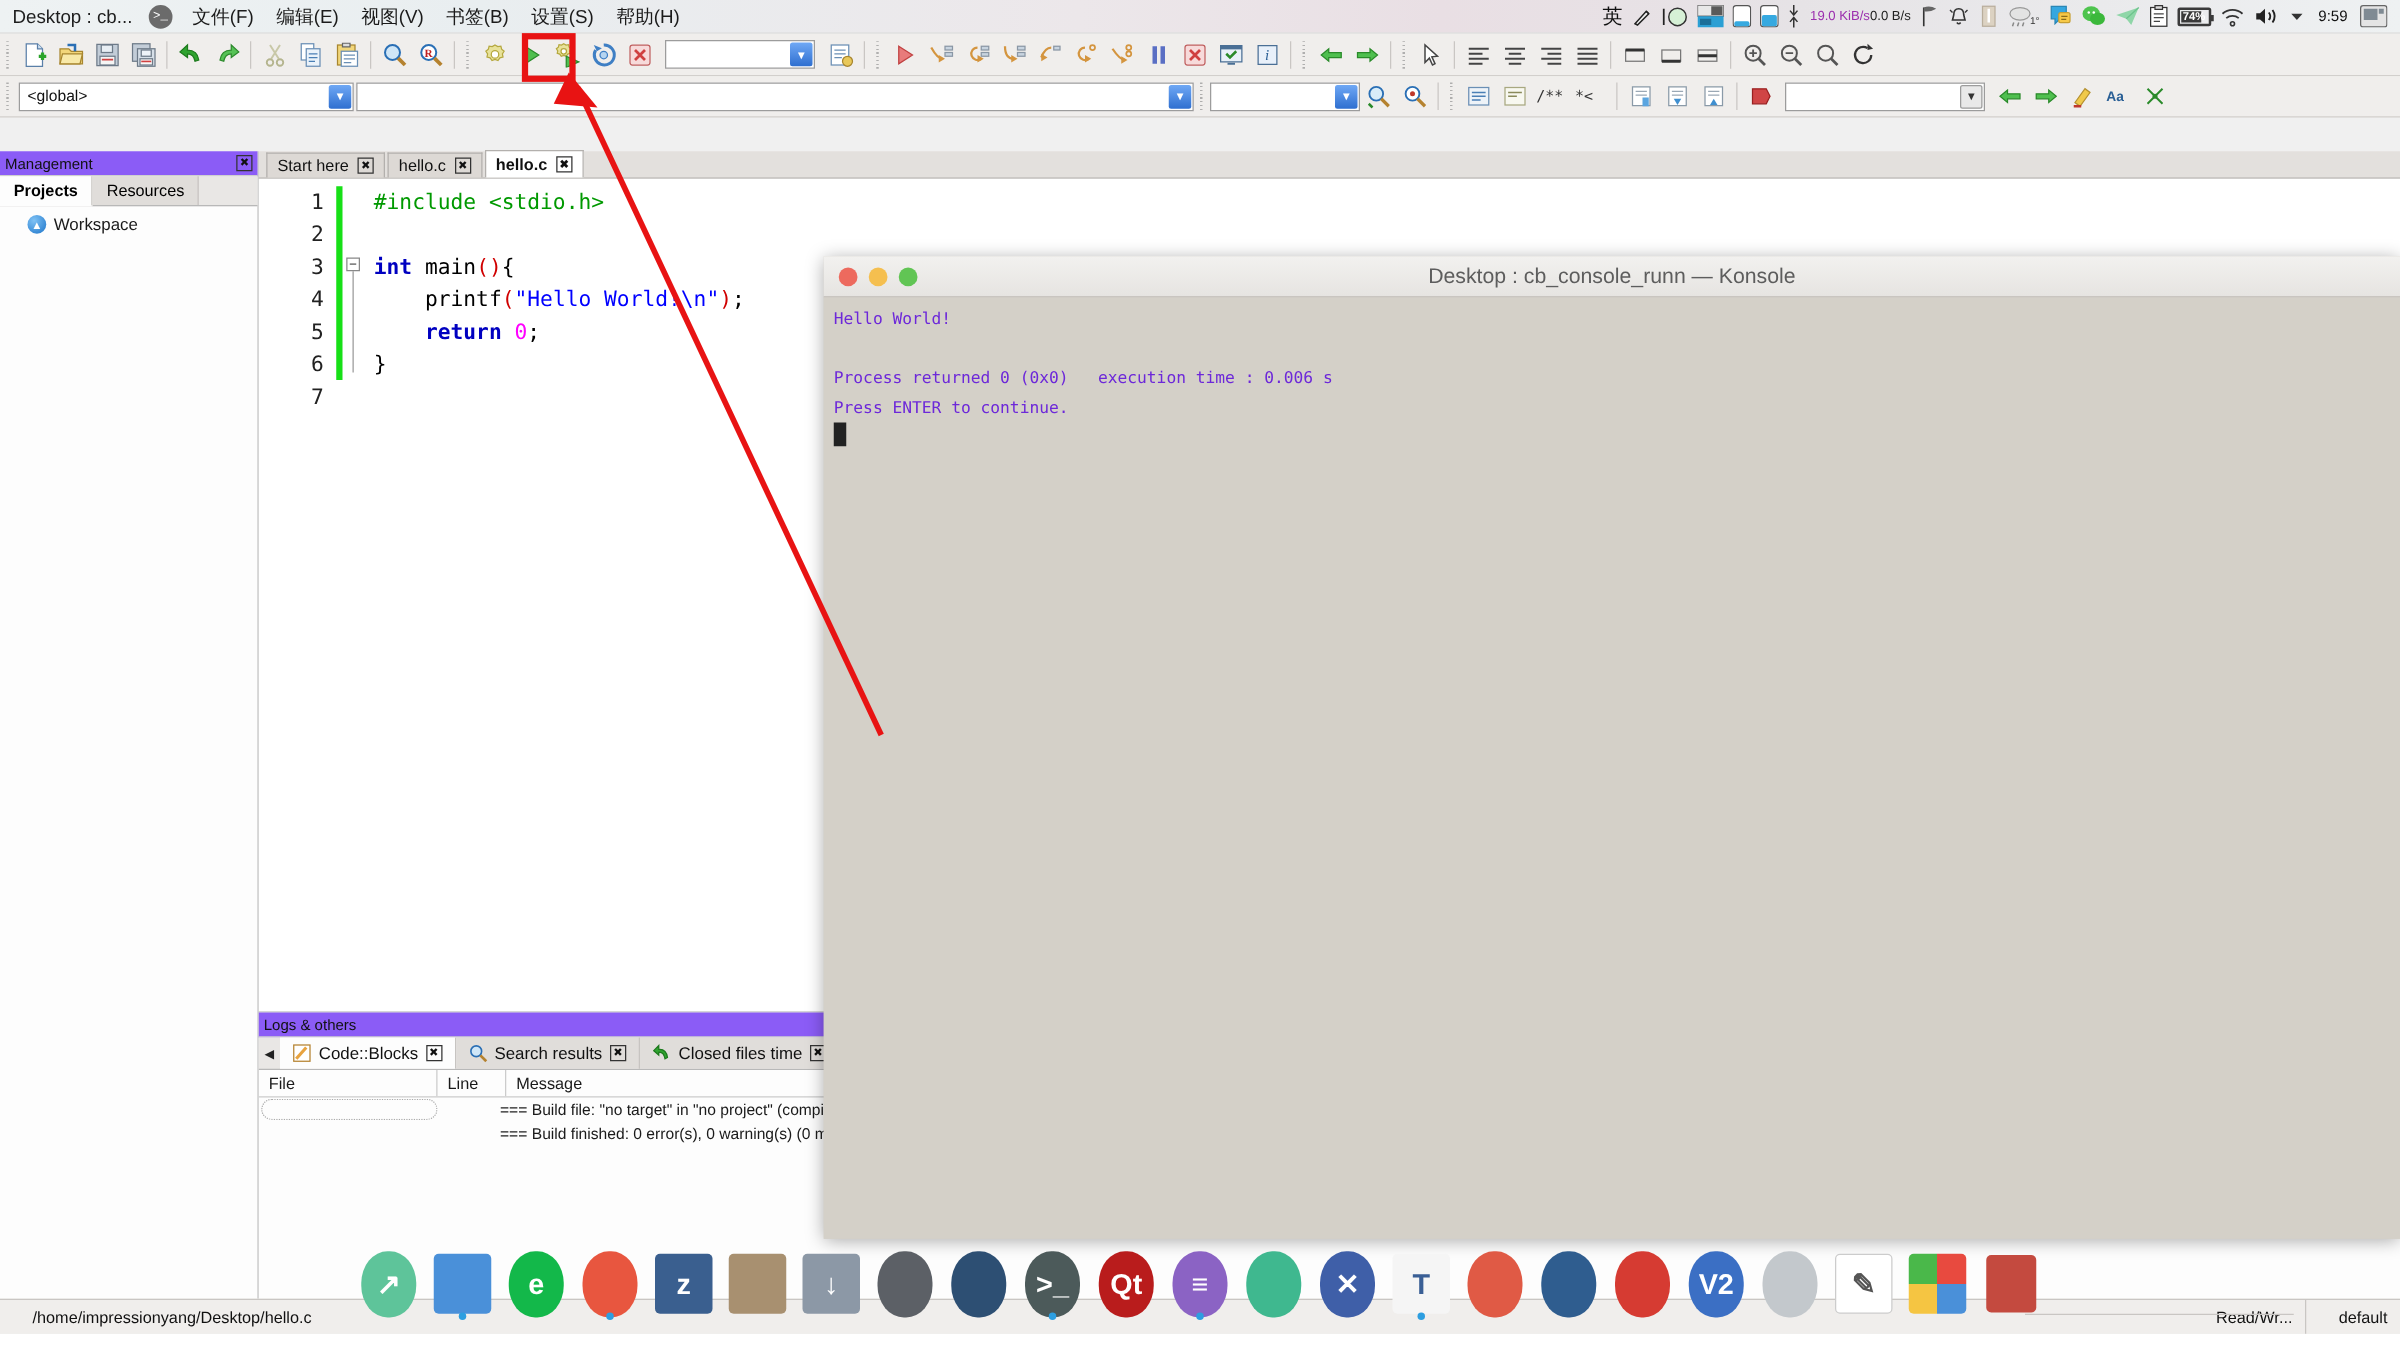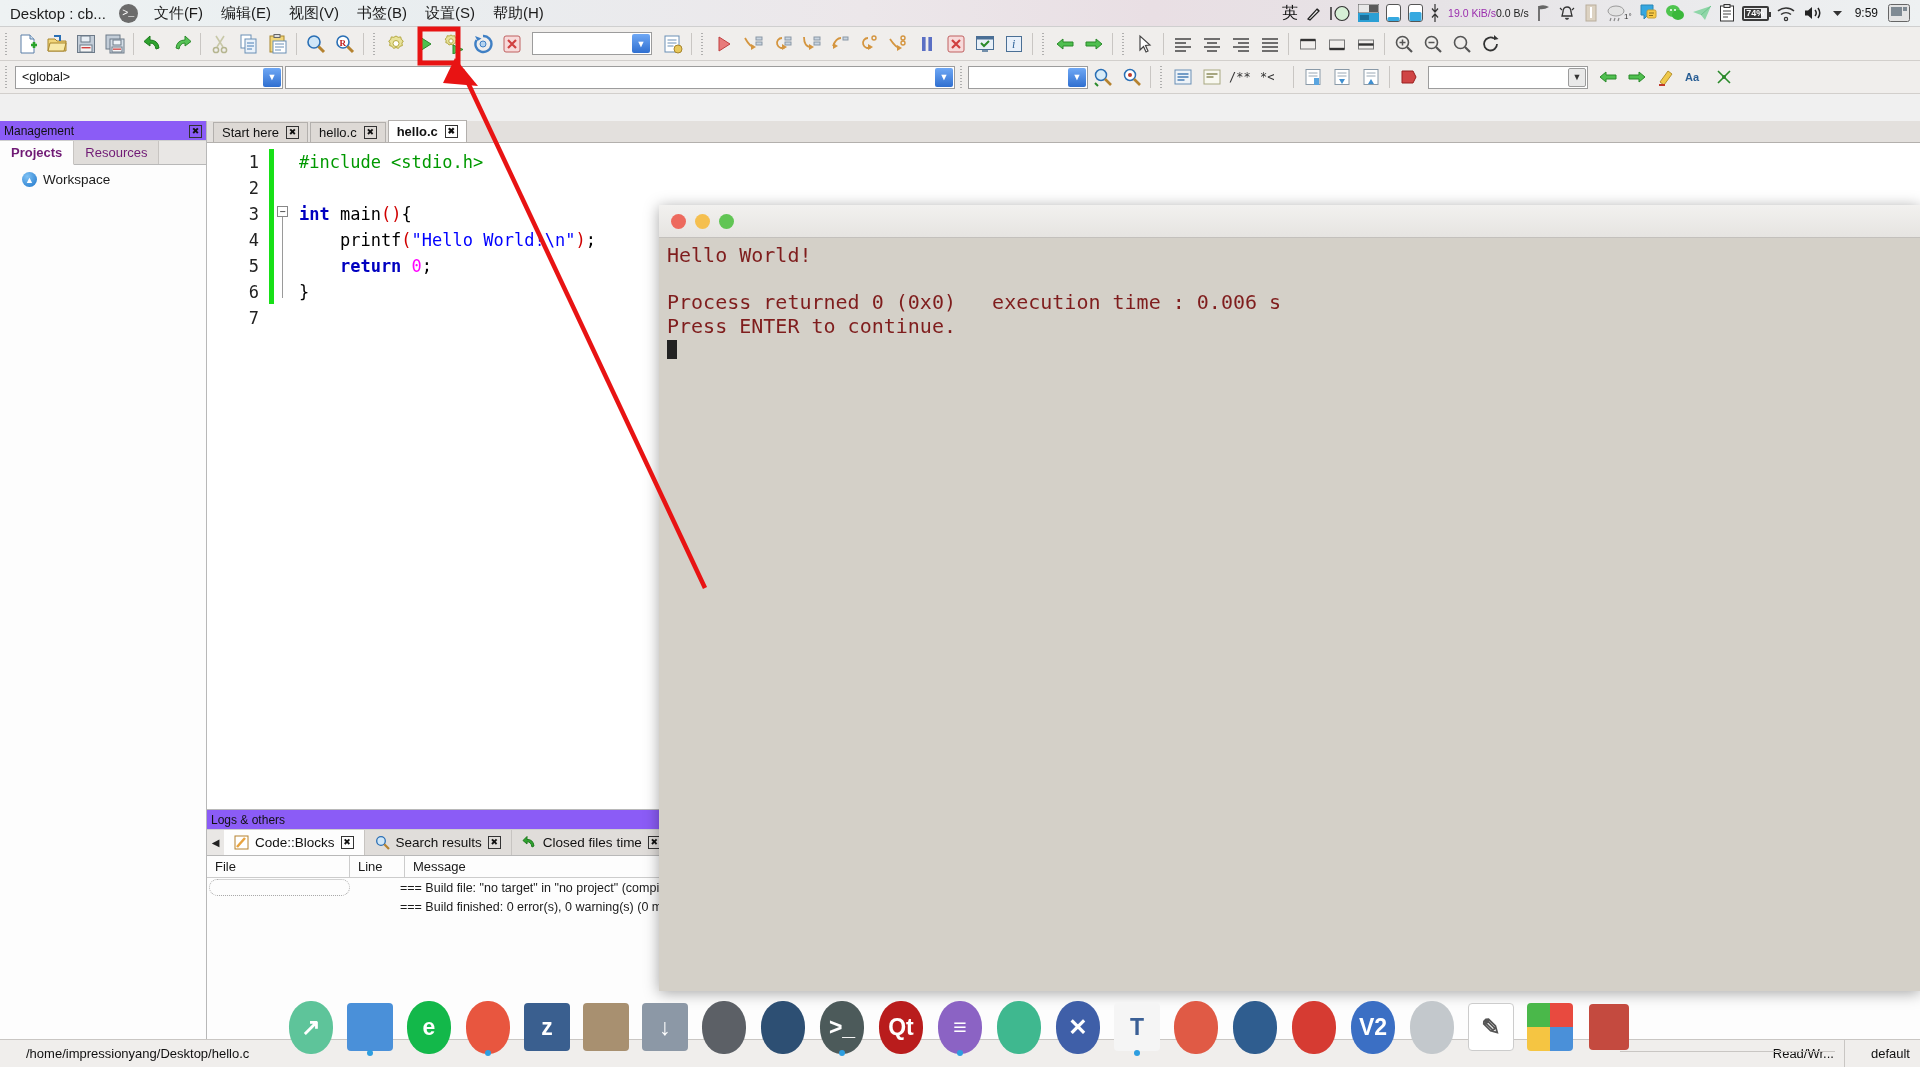--- a/index.html
+++ b/index.html
@@ -67,21 +67,21 @@
   
   #body { position:absolute; left:0; top:94px; right:0; bottom:28px; display:flex; }
 
   #mgmt { width:207px; border-right:1px solid #b8b8b8; background:#fdfdfd; display:flex; flex-direction:column;}
   .panelhdr{ height:20px; background:#8b5cf6; border-bottom:1px solid #cfcfcf;
              display:flex;align-items:center;padding:0 4px;font-size:12px;color:#111;}
   .panelhdr .x{ margin-left:auto; font-size:11px; }
   .closeglyph{ display:inline-flex;align-items:center;justify-content:center;
                width:13px;height:13px;border:1px solid #333;font-size:9px;line-height:9px;color:#111;}
   .tabstrip{display:flex;background:#e9e7e5;border-bottom:1px solid #b8b8b8;}
-  .ptab{padding:4px 11px;font-size:13px;border-right:1px solid #c7c4c1;background:#e0ddda;color:#701a75;}
+  .ptab{padding:4px 11px;font-size:13px;border-right:1px solid #c7c4c1;background:#e0ddda;color:#000000;}
   .ptab.act{background:#fdfdfd;font-weight:bold;border-bottom:1px solid #fdfdfd;margin-bottom:-1px;}
   .treeitem{display:flex;align-items:center;gap:6px;padding:7px 0 0 22px;font-size:13.5px;}
   .wsicon{width:15px;height:15px;border-radius:50%;
           background:radial-gradient(circle at 35% 30%,#7fc2f5,#1c74c9);
           display:flex;align-items:center;justify-content:center;color:#fff;font-size:9px;}
 
   #editorcol{flex:1;display:flex;flex-direction:column;min-width:0;}
   #edtabs{display:flex;align-items:flex-end;height:22px;background:#e3e0dd;
           border-bottom:1px solid #b3b0ad;padding-left:6px;}
   .etab{display:flex;align-items:center;gap:7px;height:20px;padding:0 8px;font-size:13px;
@@ -124,22 +124,22 @@
 
   
   #konsole{ position:absolute; left:659px; top:205px; width:1261px; height:786px;
             background:#d4d0c8; box-shadow:0 2px 14px rgba(0,0,0,.35); }
   #ktitle{height:33px;background:linear-gradient(#f2f1ef,#e6e4e1);
           display:flex;align-items:center;position:relative;border-bottom:1px solid #c3c0bc;}
   .kdots{display:flex;gap:9px;padding-left:12px;}
   .kdot{width:15px;height:15px;border-radius:50%;}
   #ktitletext{position:absolute;left:0;right:0;text-align:center;font-size:17px;color:#5d5d5d;}
   #kbody{position:absolute;left:0;top:33px;right:0;bottom:0;background:#d4d0c8;
-         font-family:"DejaVu Sans Mono",monospace;font-size:20px;line-height:23.5px;
-         color:#7f1d1d;padding:6px 8px;white-space:pre;}
+         font-family:"DejaVu Sans Mono",monospace;font-size:13px;line-height:23.5px;
+         color:#6d28d9;padding:6px 8px;white-space:pre;}
   .kcursor{display:inline-block;width:10px;height:19px;background:#222;vertical-align:-3px;}
 
   
   #annot{position:absolute;left:0;top:0;width:1920px;height:1080px;pointer-events:none;}
 
   
   #dock{position:absolute;left:0;bottom:22px;width:1920px;height:62px;display:flex;
         align-items:center;justify-content:center;gap:11px;}
   .dicon{width:48px;height:55px;display:flex;align-items:center;justify-content:center;position:relative;}
   .dicon .blob{width:44px;height:53px;border-radius:48%;display:flex;align-items:center;justify-content:center;
@@ -813,20 +813,21 @@
   </div>
 </div>
 
 <div id="konsole">
   <div id="ktitle">
     <span class="kdots">
       <span class="kdot" style="background:#ed6a5e"></span>
       <span class="kdot" style="background:#f5bf4f"></span>
       <span class="kdot" style="background:#61c554"></span>
     </span>
+    <span id="ktitletext">Desktop : cb_console_runn — Konsole</span>
   </div>
   <div id="kbody"><span>Hello World!</span>
 <span></span>
 <span>Process returned 0 (0x0)   execution time : 0.006 s</span>
 <span>Press ENTER to continue.</span>
 <span class="kcursor"></span></div>
 </div>
 
 <svg id="annot" viewBox="0 0 1920 1080">
   <rect x="420" y="29" width="38" height="34" fill="none" stroke="#e81313" stroke-width="5"></rect>

